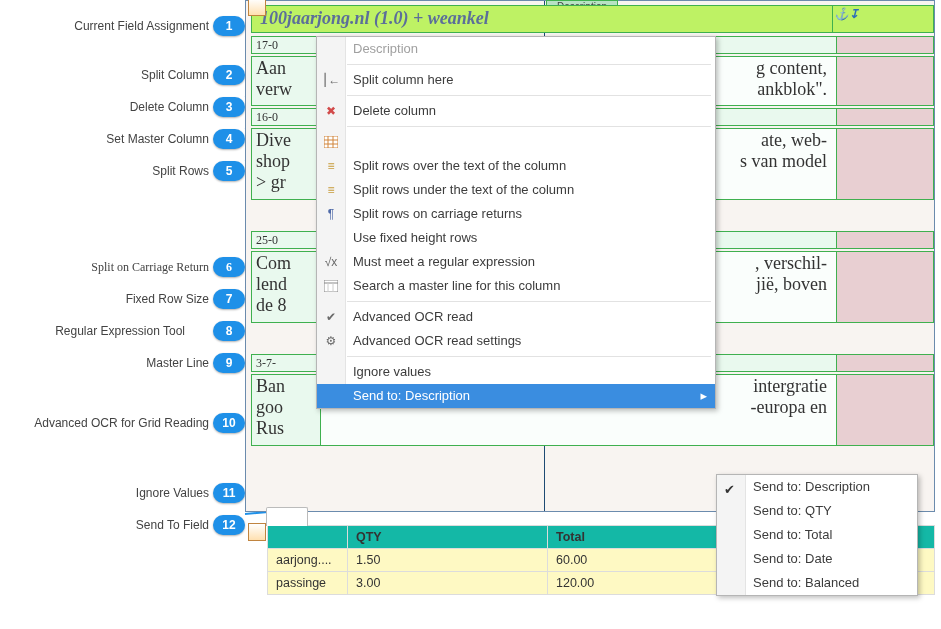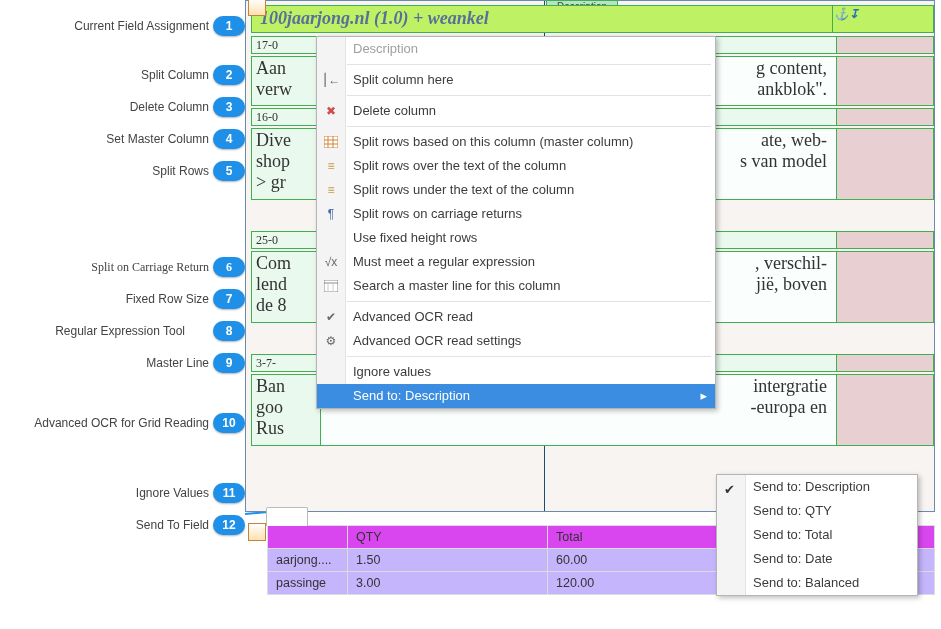--- a/index.html
+++ b/index.html
@@ -22,22 +22,22 @@
   .row .c1{position:absolute;left:0;top:0;bottom:0;width:60px;padding:1px 4px;border-right:1px solid #3fb04f;background:#e9f9ee;font:18px "Times New Roman",serif;}
   .row .c2{position:absolute;left:66px;top:0;bottom:0;right:102px;padding:1px 4px;font:18px "Times New Roman",serif;}
   .row .c3{position:absolute;right:0;top:0;bottom:0;width:96px;border-left:1px solid #3fb04f;background:#e8cfd2;}
   .row.sm{background:#e9f9ee;font:11px "Times New Roman",serif;}
   .row.sm .c1,.row.sm .c2{font:12px "Times New Roman",serif;}
   
   .grid{position:absolute;left:22px;right:0;bottom:0;height:98px;background:#fff;}
   .grid-icon{position:absolute;left:-19px;top:-2px;width:16px;height:16px;border:1px solid #c0843f;background:linear-gradient(#fff,#ffe0b0);}
   .tab{position:absolute;left:-1px;top:-18px;height:18px;width:40px;border:1px solid #bbb;border-bottom:none;border-radius:2px 2px 0 0;background:#fff;}
   .grid table{width:100%;border-collapse:collapse;table-layout:fixed;}
-  .grid th,.grid td{border:1px solid #dcdcdc;padding:4px 8px;text-align:left;font-size:12.5px;background:#c4b5fd;}
-  .grid th{background:#d946ef;font-weight:normal;}
+  .grid th,.grid td{border:1px solid #dcdcdc;padding:4px 8px;text-align:left;font-size:12.5px;background:#fef9c3;}
+  .grid th{background:#14b8a6;font-weight:bold;}
   
   .menu{position:absolute;left:316px;top:36px;width:398px;background:#fff;border:1px solid #b5b5b5;box-shadow:2px 2px 5px rgba(0,0,0,.25);}
   .menu-icon-col{position:absolute;left:0;top:0;bottom:0;width:28px;background:#f4f4f4;border-right:1px solid #e4e4e4;}
   .mi{position:relative;height:24px;line-height:24px;padding-left:36px;padding-right:14px;color:#3c3c3c;}
   .mi.disabled{color:#a0a0a0;}
   .mi.selected{background:#3a8de0;color:#fff;}
   .mi .ic{position:absolute;left:6px;top:4px;width:16px;height:16px;display:flex;align-items:center;justify-content:center;font-size:12px;color:#6a6a6a;}
   .mi.selected .ic{color:#fff;}
   .sep{height:0;margin:3px 4px 3px 30px;border-top:1px solid #e2e2e2;}
   .sub-arrow{position:absolute;right:8px;top:0;height:24px;line-height:24px;}
@@ -213,21 +213,21 @@
       <div class="mi"><span class="ic" style="color:#d24a4a;">✖</span><span>Delete column</span></div>
       <div class="sep"></div>
       <div class="mi"><span class="ic">
             <svg class="ic-table" viewBox="0 0 14 12">
               <rect x="0" y="0" width="14" height="12" fill="#fff" stroke="#d0843b"></rect>
               <line x1="0" y1="4" x2="14" y2="4" stroke="#d0843b"></line>
               <line x1="0" y1="8" x2="14" y2="8" stroke="#d0843b"></line>
               <line x1="4" y1="0" x2="4" y2="12" stroke="#d0843b"></line>
               <line x1="9" y1="0" x2="9" y2="12" stroke="#d0843b"></line>
             </svg>
-          </span><span>Split rows based on this column (master column)</span></div>
+          </span></div>
       <div class="mi"><span class="ic" style="color:#c79a3a;">≡</span><span>Split rows over the text of the column</span></div>
       <div class="mi"><span class="ic" style="color:#c79a3a;">≡</span><span>Split rows under the text of the column</span></div>
       <div class="mi"><span class="ic" style="color:#4f6aa8;">¶</span><span>Split rows on carriage returns</span></div>
       <div class="mi"><span class="ic"></span><span>Use fixed height rows</span></div>
       <div class="mi"><span class="ic">√x</span><span>Must meet a regular expression</span></div>
       <div class="mi"><span class="ic">
             <svg class="ic-table" viewBox="0 0 14 12">
               <rect x="0" y="0" width="14" height="12" fill="#fff" stroke="#888"></rect>
               <line x1="0" y1="3" x2="14" y2="3" stroke="#888"></line>
               <line x1="4" y1="3" x2="4" y2="12" stroke="#ccc"></line>

